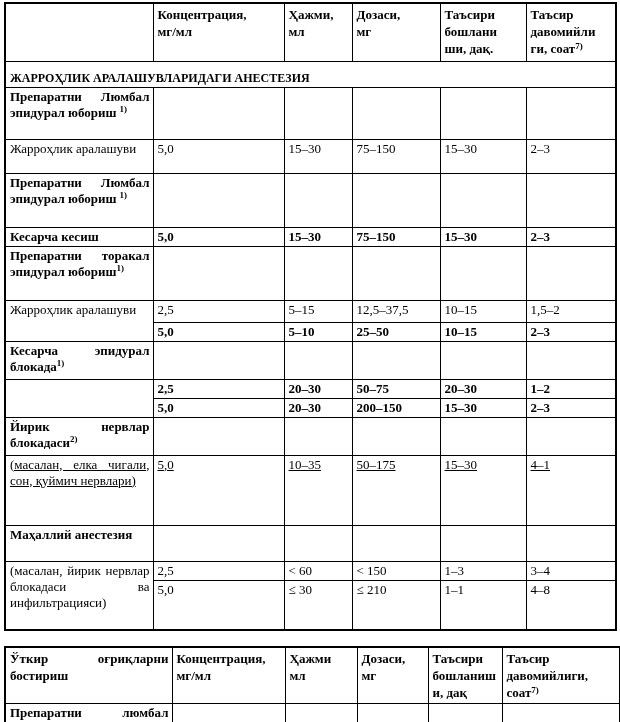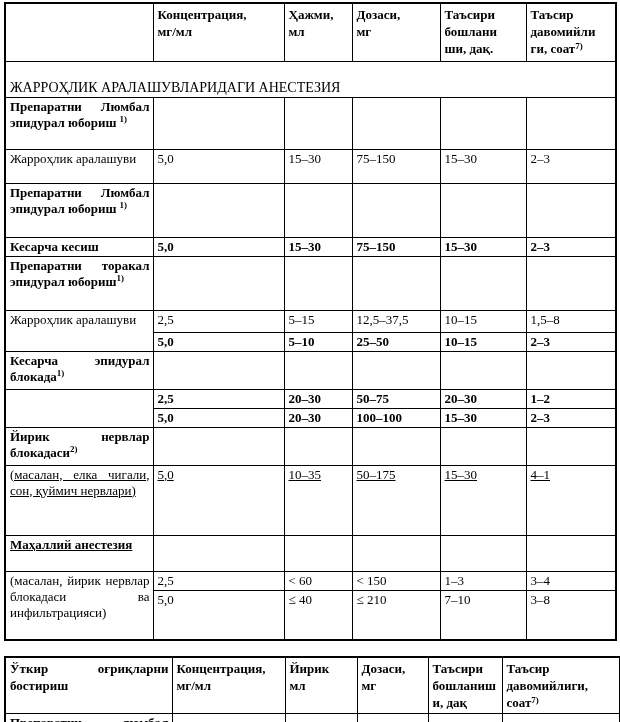--- a/index.html
+++ b/index.html
@@ -15,27 +15,27 @@
 
   table { border-collapse: collapse; table-layout: fixed; }
   .t1 { width: 611px; border: 2px solid #000; }
   .t2 { width: 615px; border: 2px solid #000; margin-top: 15px; }
   td { border: 1px solid #000; vertical-align: top; padding: 1px 3px 1px 4px; overflow: hidden; }
 
   .b { font-weight: bold; }
   .lbl { text-align: justify; }
   .hdr td { font-weight: bold; white-space: pre-line; line-height: 17px; padding-top: 2px; }
   .hdr td.wraplbl { white-space: normal; text-align: justify; }
-  .section-cell { font-weight: normal; font-size: 14px; padding-top: 18px; }
+  .section-cell { font-weight: bold; font-size: 12px; padding-top: 8px; }
 
   sup { font-size: 9px; line-height: 0; vertical-align: baseline; position: relative; top: -0.45em; }
   .gap { margin-left: 3px; }
 
   tr.h18 { height: 18px; font-weight: bold; } tr.h19 { height: 19px; margin-top: 7px; } tr.h22 { height: 22px; }
-  tr.h34 { height: 34px; } tr.h36 { height: 36px; text-decoration: underline; } tr.h38 { height: 38px; }
+  tr.h34 { height: 34px; } tr.h36 { height: 36px; } tr.h38 { height: 38px; }
   tr.h50 { height: 50px; } tr.h52 { height: 52px; } tr.h54 { height: 54px; }
   tr.h56 { height: 56px; } tr.h58 { height: 58px; } tr.h70 { height: 70px; text-decoration: underline; }
 </style>
 </head>
 <body>
 
 <div class="page">
 
   <table class="t1">
     <colgroup>
@@ -108,21 +108,21 @@
           <td></td>
           <td></td>
           <td></td>
       </tr>
       <tr class="h22">
         <td class="lbl" rowspan="2">Жарроҳлик аралашуви</td>
         <td>2,5</td>
         <td>5–15</td>
         <td>12,5–37,5</td>
         <td>10–15</td>
-        <td>1,5–8</td>
+        <td>1,5–2</td>
       </tr>
       <tr class="h18">
         <td>5,0</td>
         <td>5–10</td>
         <td>25–50</td>
         <td>10–15</td>
         <td>2–3</td>
       </tr>
 
       <tr class="h38">
@@ -137,21 +137,21 @@
         <td rowspan="2"></td>
         <td>2,5</td>
         <td>20–30</td>
         <td>50–75</td>
         <td>20–30</td>
         <td>1–2</td>
       </tr>
       <tr class="h18">
         <td>5,0</td>
         <td>20–30</td>
-        <td>100–100</td>
+        <td>200–150</td>
         <td>15–30</td>
         <td>2–3</td>
       </tr>
 
       <tr class="h38">
         <td class="lbl b"><span>Йирик нервлар блокадаси</span><sup>2)</sup></td>
         <td></td>
           <td></td>
           <td></td>
           <td></td>
@@ -177,43 +177,43 @@
       <tr class="h19">
         <td class="lbl" rowspan="2">(масалан, йирик нервлар блокадаси ва инфильтрацияси)</td>
         <td>2,5</td>
         <td>&lt; 60</td>
         <td>&lt; 150</td>
         <td>1–3</td>
         <td>3–4</td>
       </tr>
       <tr class="h50">
         <td>5,0</td>
-        <td>≤ 40</td>
+        <td>≤ 30</td>
         <td>≤ 210</td>
-        <td>7–10</td>
-        <td>3–8</td>
+        <td>1–1</td>
+        <td>4–8</td>
       </tr>
     </tbody>
   </table>
 
   <table class="t2">
     <colgroup>
       <col style="width:167px">
         <col style="width:113px">
         <col style="width:72px">
       <col style="width:71px">
         <col style="width:74px">
         <col style="width:118px">
     </colgroup>
     <tbody>
       <tr class="hdr h56">
         <td class="wraplbl">Ўткир оғриқларни бостириш</td>
         <td>Концентрация,
 мг/мл</td>
-        <td>Йирик
+        <td>Ҳажми
 мл</td>
         <td>Дозаси,
 мг</td>
         <td>Таъсири
 бошланиш
 и, дақ</td>
         <td><span>Таъсир
 давомийлиги,
 соат</span><sup>7)</sup></td>
       </tr>

